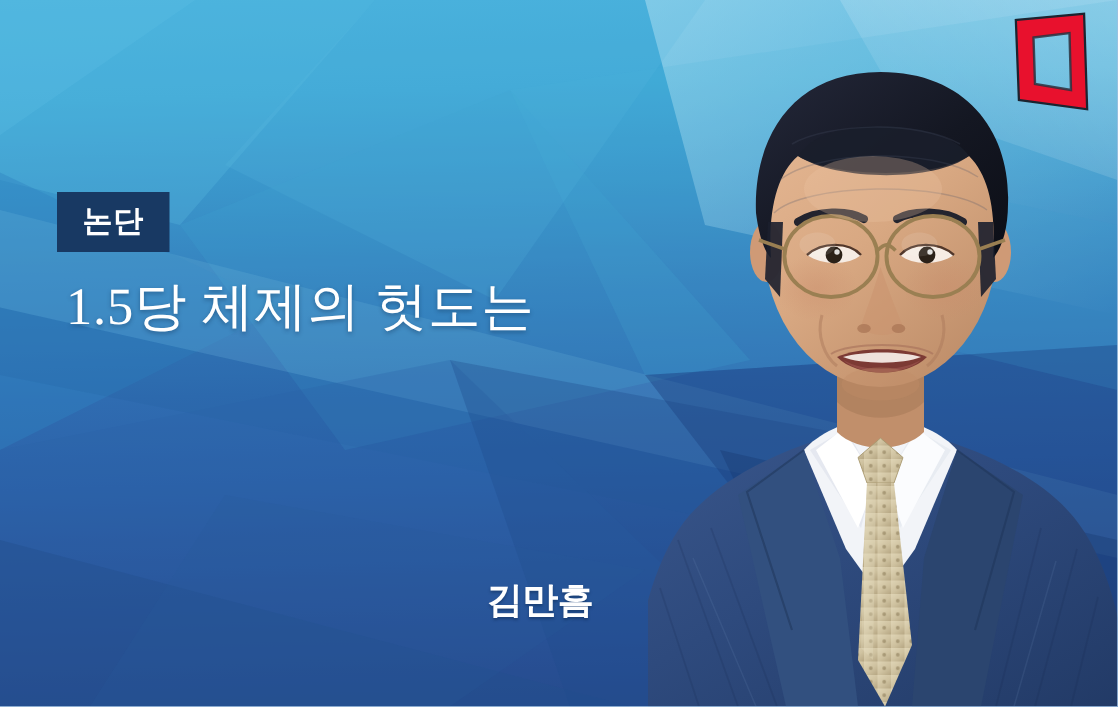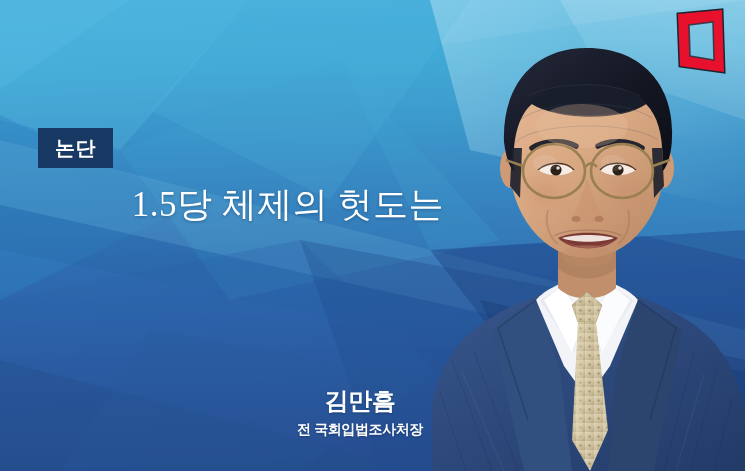--- a/index.html
+++ b/index.html
@@ -84,21 +84,21 @@
   .headline {
     position: absolute;
     left: 44px;
     top: 178px;
     width: 400px;
     color: #ffffff;
     font-family: "Liberation Serif", "DejaVu Serif", serif;
     font-size: 35px;
     font-weight: 400;
     line-height: 1.55;
-    text-align: right;
+    text-align: left;
     text-shadow: 0 1px 3px rgba(8,30,60,0.35);
     letter-spacing: 0.5px;
   }
   .headline .ln { display: block; white-space: nowrap; }
   .headline .ln2 { margin-left: 22px; }
 
   
   .byline {
     position: absolute;
     left: 252px;
@@ -333,16 +333,15 @@
   <div class="badge">
     <span class="badge-label">논단</span>
   </div>
 
   <div class="headline">
     <span class="ln ln1">1.5당 체제의 헛도는</span>
   </div>
 
   <div class="byline">
     <span class="byline-name">김만흠</span>
-    <span class="byline-role">전 국회입법조사처장</span>
   </div>
 
 </div>
 
 </body></html>

